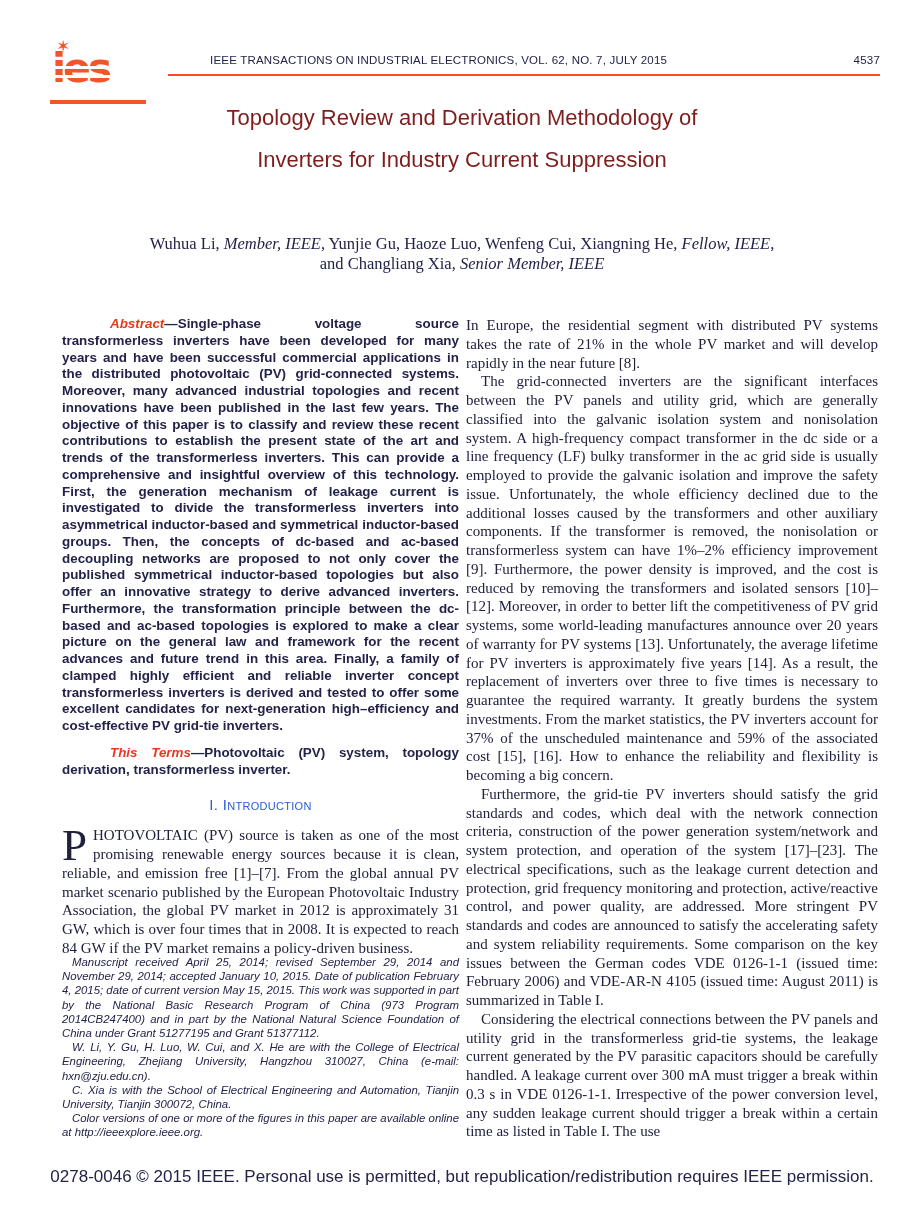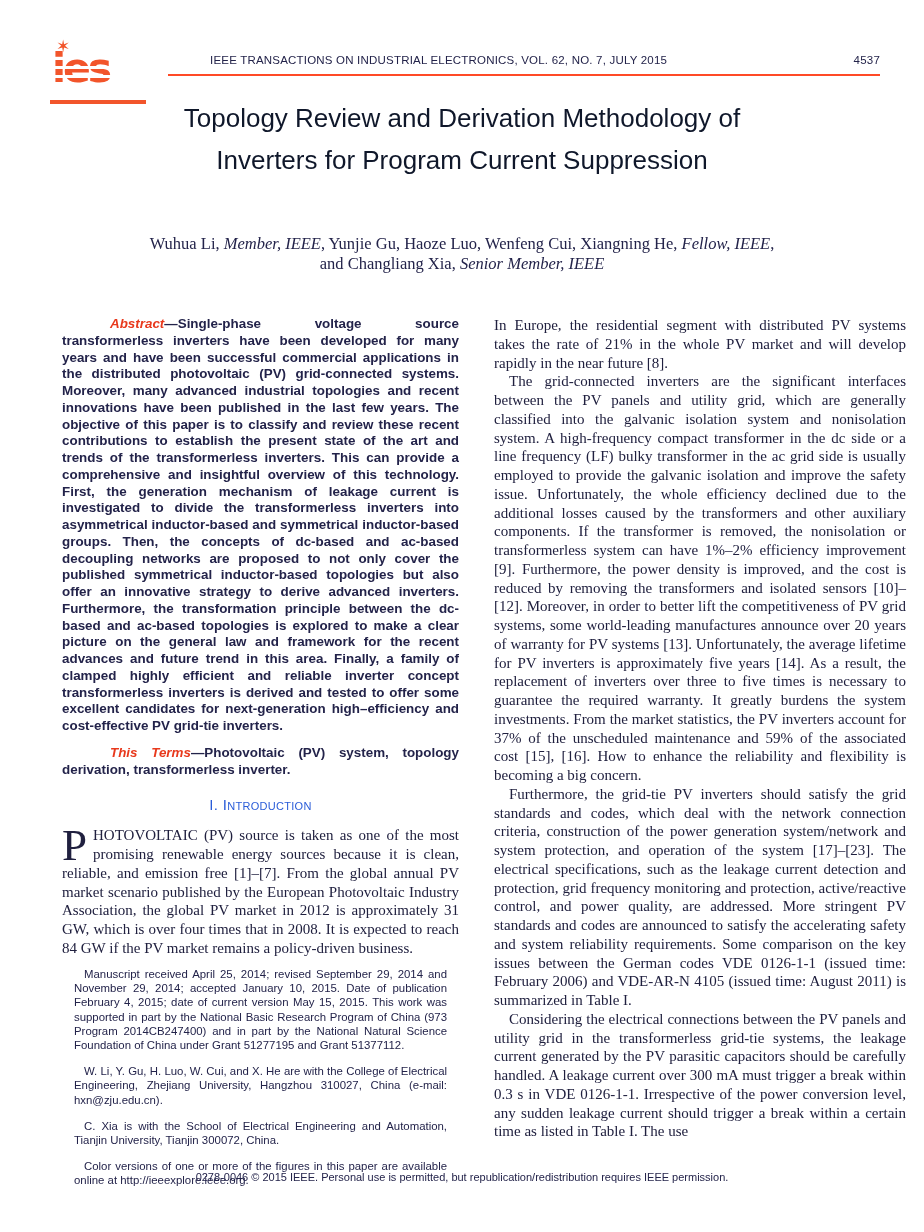--- a/index.html
+++ b/index.html
@@ -19,27 +19,27 @@
   .stripe2{top:33px;}
   .logo-underline{position:absolute;left:4px;bottom:-2px;width:96px;height:4px;background:#f2552b;}
   .journal-line{
     position:absolute;left:186px;top:54px;right:44px;display:flex;
     justify-content:space-between;font-size:11.5px;letter-spacing:0.2px;margin-left:24px;
   }
   .header-rule{position:absolute;left:168px;top:74px;width:712px;height:2px;background:#ff4a26;}
   
   .paper-title{
     position:absolute;left:0;right:0;top:97px;text-align:center;
-    color:#0f172a;font-size:26px;line-height:42px;font-weight:normal;
+    color:#7f1d1d;font-size:22px;line-height:42px;font-weight:normal;
   }
   .authors{position:absolute;left:0;right:0;top:234px;text-align:center;font-size:16.5px;line-height:20px;font-family:Liberation Serif, serif;}
   .it{font-style:italic;}
   
   .col-left{position:absolute;left:62px;top:316px;width:397px;}
-  .col-right{position:absolute;left:466px;top:316px;width:412px;margin-left:28px;}
+  .col-right{position:absolute;left:466px;top:316px;width:412px;}
   .abstract{
     font-weight:bold;font-size:13.4px;line-height:16.75px;text-align:justify;
     margin:0 0 10px;text-indent:13px;color:#23234a;
   }
   .abstract .lbl{color:#e8391d;font-style:italic;margin-left:35px;}
   .index{margin:0 0 18px;}
   .sec{
     text-align:center;color:#2a5cd8;font-size:15px;font-weight:normal;
     margin:0 0 13px;letter-spacing:0.3px;
   }
@@ -51,23 +51,23 @@
   .noindent{text-indent:0 !important;}
   .dropcap{
     float:left;font-family:"Liberation Serif",serif;font-size:45px;
     line-height:34px;padding:2px 6px 0 0;
   }
   
   .footnotes{
     position:absolute;left:62px;top:955px;width:397px;
     font-size:11.4px;line-height:14.2px;text-align:justify;
   }
-  .footnotes p{margin:12px;text-indent:10px;}
+  .footnotes p{margin:0;text-indent:10px;font-style:italic;}
   
-  .footer{position:absolute;left:0;right:0;top:1170px;text-align:center;font-size:11px;line-height:14.5px;}
+  .footer{position:absolute;left:0;right:0;top:1170px;text-align:center;font-size:17px;line-height:14.5px;}
 </style>
 </head>
 <body>
 
 <div class="page">
 
   <div class="logo">
     <span class="logo-burst">✶</span>
     <span class="logo-text">ies</span>
     <span class="logo-stripe stripe1"></span>
@@ -75,21 +75,21 @@
     <span class="logo-underline"></span>
   </div>
   <div class="journal-line">
     <span>IEEE TRANSACTIONS ON INDUSTRIAL ELECTRONICS, VOL. 62, NO. 7, JULY 2015</span>
     <span>4537</span>
   </div>
   <div class="header-rule"></div>
 
   <div class="paper-title">
     <div>Topology Review and Derivation Methodology of</div>
-    <div>Inverters for Program Current Suppression</div>
+    <div>Inverters for Industry Current Suppression</div>
   </div>
 
   <div class="authors">
     <div><span>Wuhua Li, </span><span class="it">Member, IEEE</span><span>, Yunjie Gu, Haoze Luo, Wenfeng Cui, Xiangning He, </span><span class="it">Fellow, IEEE</span><span>,</span></div>
     <div><span>and Changliang Xia, </span><span class="it">Senior Member, IEEE</span></div>
   </div>
 
   <div class="col-left">
     <p class="abstract"><span class="lbl">Abstract</span><span>—Single-phase voltage source transformerless inverters have been developed for many years and have been successful commercial applications in the distributed photovoltaic (PV) grid-connected systems. Moreover, many advanced industrial topologies and recent innovations have been published in the last few years. The objective of this paper is to classify and review these recent contributions to establish the present state of the art and trends of the transformerless inverters. This can provide a comprehensive and insightful overview of this technology. First, the generation mechanism of leakage current is investigated to divide the transformerless inverters into asymmetrical inductor-based and symmetrical inductor-based groups. Then, the concepts of dc-based and ac-based decoupling networks are proposed to not only cover the published symmetrical inductor-based topologies but also offer an innovative strategy to derive advanced inverters. Furthermore, the transformation principle between the dc-based and ac-based topologies is explored to make a clear picture on the general law and framework for the recent advances and future trend in this area. Finally, a family of clamped highly efficient and reliable inverter concept transformerless inverters is derived and tested to offer some excellent candidates for next-generation high–efficiency and cost-effective PV grid-tie inverters.</span></p>
     <p class="abstract index"><span class="lbl">This Terms</span><span>—Photovoltaic (PV) system, topology derivation, transformerless inverter.</span></p>

